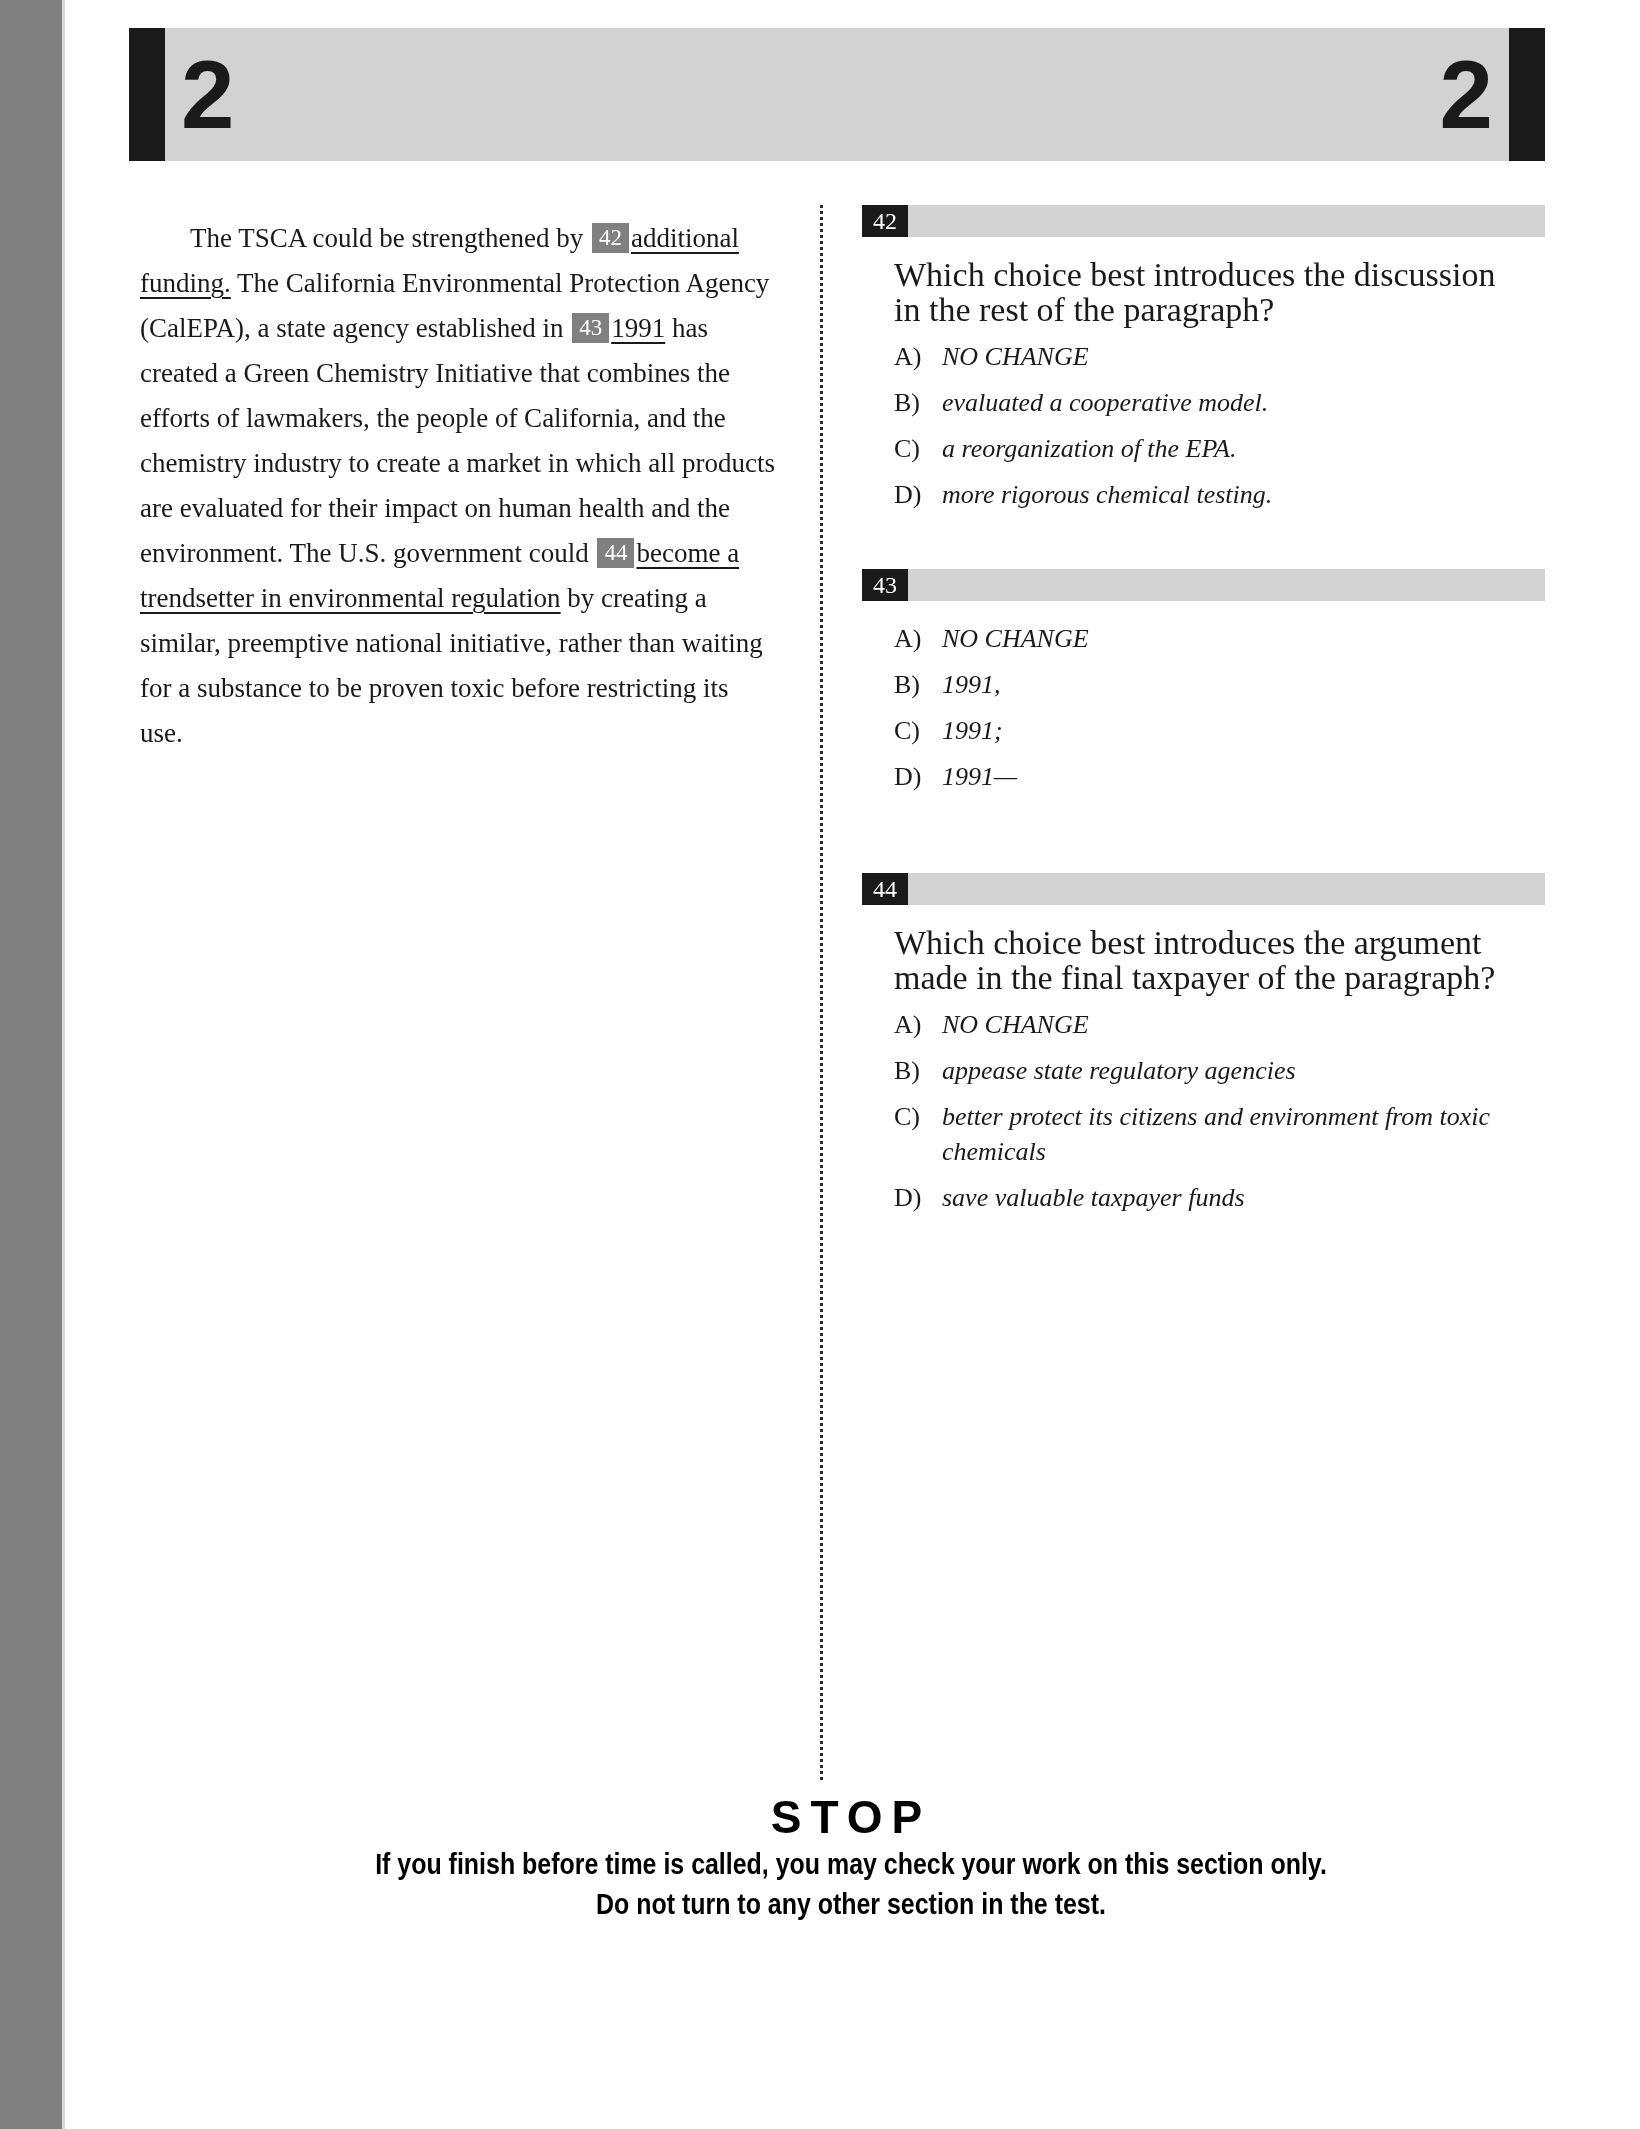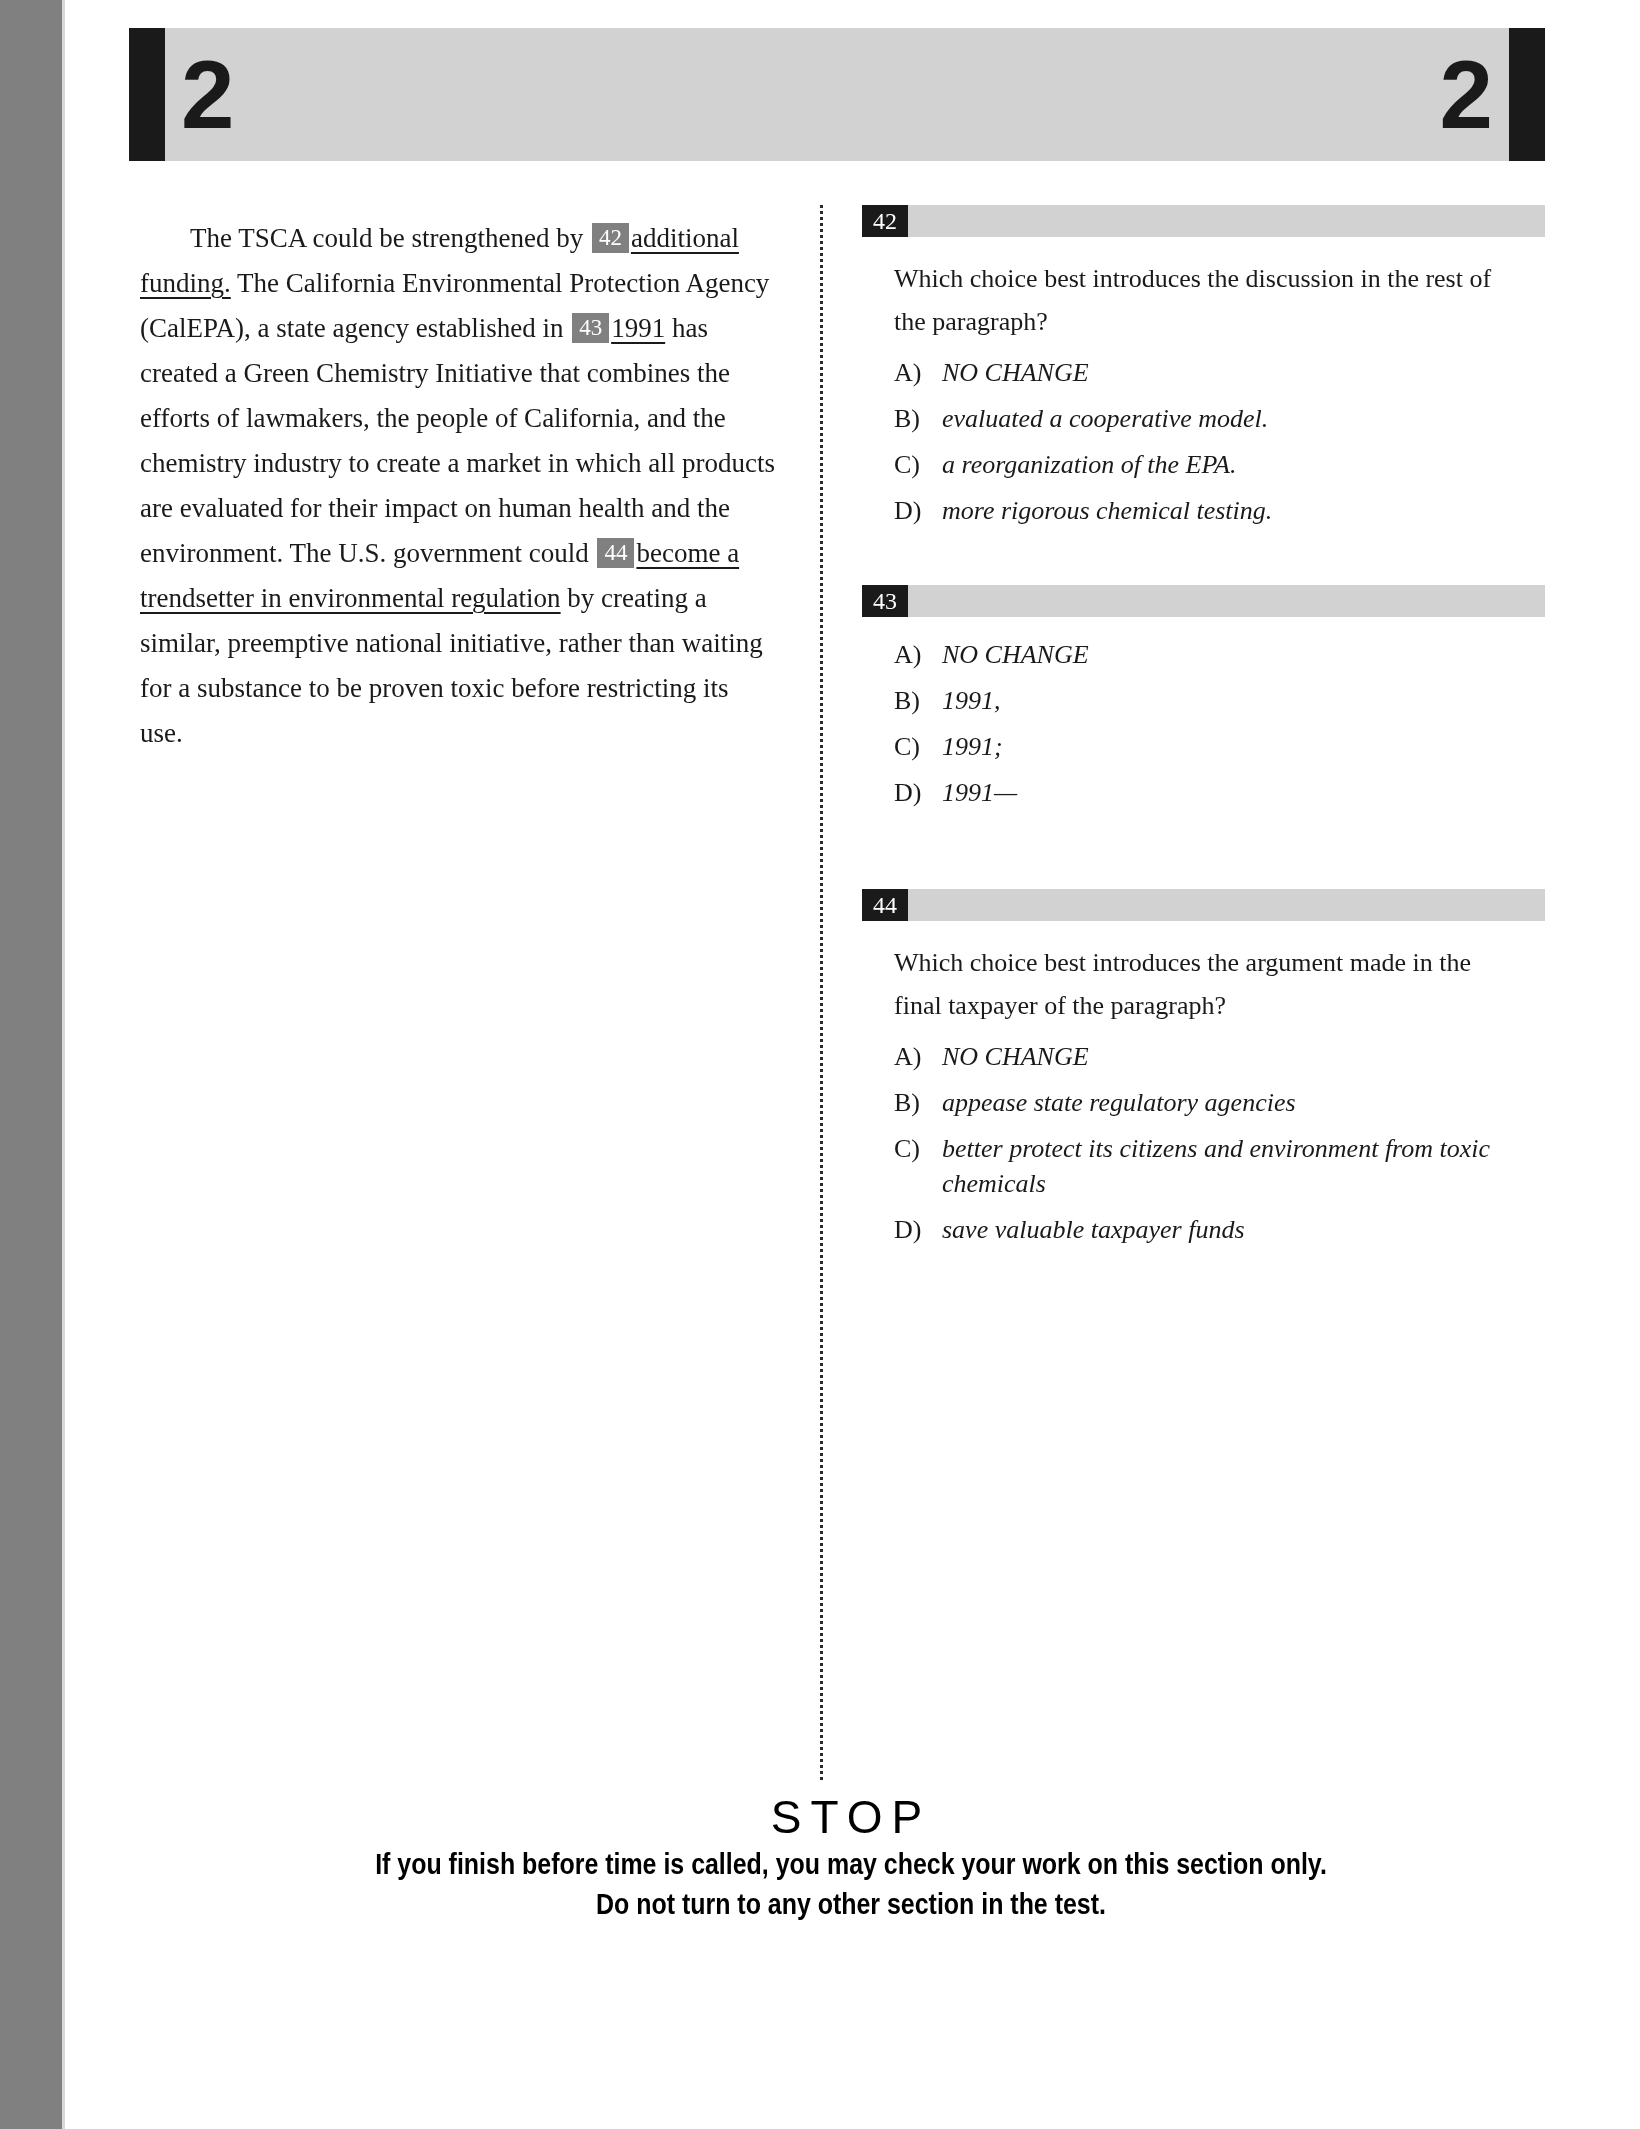--- a/index.html
+++ b/index.html
@@ -133,22 +133,22 @@
   .q-number {
     background: #1a1a1a;
     color: #ffffff;
     font-size: 24px;
     line-height: 32px;
     padding: 0 9px;
     min-width: 28px;
     text-align: center;
   }
   .q-stem {
-    font-size: 26px;
-    line-height: 43px;
+    font-size: 34px;
+    line-height: 35px;
     margin: 4px 0 12px 32px;
     max-width: 612px;
   }
   .choices {
     margin: 0;
     padding: 0;
     list-style: none;
   }
   .choice {
     display: flex;
@@ -171,21 +171,21 @@
     position: absolute;
     left: 62px;
     right: 0;
     top: 1790px;
     text-align: center;
     font-family: "Liberation Sans Narrow", "Liberation Sans", "DejaVu Sans", sans-serif;
     color: #000000;
   }
   .stop-word {
     font-size: 46px;
-    font-weight: normal;
+    font-weight: bold;
     letter-spacing: 9px;
     line-height: 54px;
   }
   .stop-line {
     font-size: 29px;
     font-weight: bold;
     line-height: 40px;
     transform: scaleX(0.86);
   }
 

